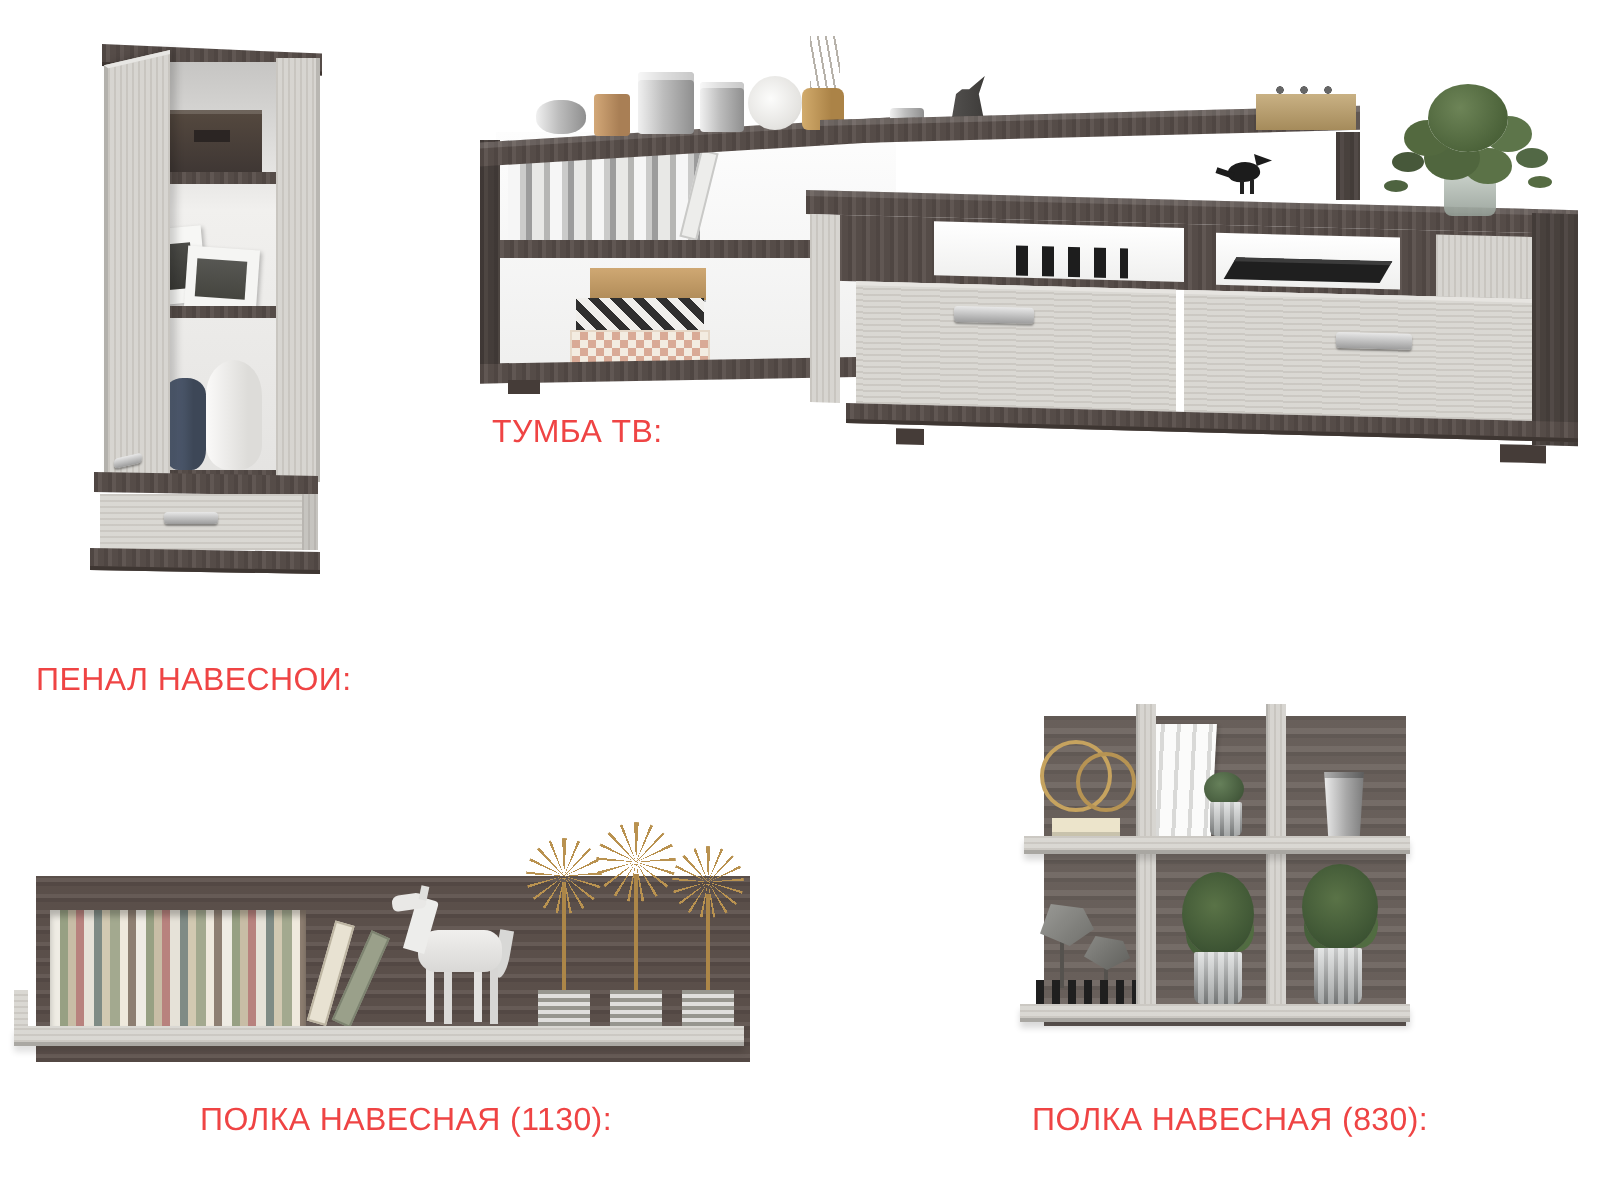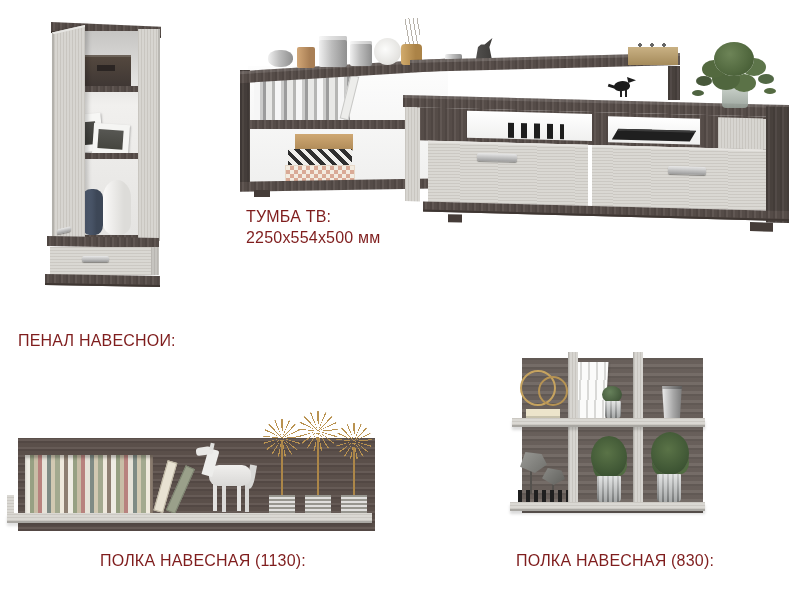--- a/index.html
+++ b/index.html
@@ -14,21 +14,21 @@
          background-image:repeating-linear-gradient(0deg, rgba(0,0,0,.12) 0 2px, rgba(255,255,255,.05) 2px 4px, rgba(0,0,0,.04) 4px 8px); }
   .dwp { background-color:#6c635e;
          background-image:repeating-linear-gradient(0deg, rgba(0,0,0,.10) 0 2px, rgba(255,255,255,.06) 2px 5px, rgba(0,0,0,.04) 5px 9px); }
   .lw { background-color:#d7d5d0;
         background-image:repeating-linear-gradient(0deg, rgba(120,110,100,.12) 0 1px, rgba(255,255,255,.07) 1px 3px); }
   .lwv { background-color:#d4d2cd;
          background-image:repeating-linear-gradient(90deg, rgba(120,110,100,.12) 0 1px, rgba(255,255,255,.07) 1px 3px); }
   .silver { background:linear-gradient(90deg,#f0f0f0,#bdbdbd 45%,#8f8f8f); }
   .handle { background:linear-gradient(180deg,#e8e8e8,#9c9c9c); border-radius:2px; box-shadow:0 1px 1px rgba(0,0,0,.35); }
 
-  .caption { position:absolute; font-size:16px; line-height:21px; color:#7f1d1d; letter-spacing:.2px; }
+  .caption { position:absolute; font-size:16px; line-height:21px; color:#ef4444; letter-spacing:.2px; }
   .caption .t { white-space:nowrap; }
 
   .palm-head { border-radius:50%; background:repeating-conic-gradient(#b99250 0deg 4deg, rgba(255,255,255,0) 4deg 21deg); }
   .pot-facet { background-image:linear-gradient(180deg, rgba(255,255,255,.55), rgba(0,0,0,.15)),
                repeating-linear-gradient(90deg, rgba(0,0,0,.22) 0 2px, rgba(255,255,255,.25) 2px 5px);
                background-color:#aeb2b2; }
 </style>
 </head>
 <body>
 
@@ -202,21 +202,20 @@
     <div class="a pot-facet" style="left:152px; top:124px; width:24px; height:28px; border-radius:1px 1px 4px 4px;"></div>
 
     <div class="a lwv" style="left:63px; top:2px; width:10px; height:150px; border-left:1px solid #b5b3ae;"></div>
     <div class="a lwv" style="left:128px; top:2px; width:10px; height:150px; border-left:1px solid #b5b3ae;"></div>
     <div class="a lw" style="left:7px; top:68px; width:193px; height:9px; border-bottom:2px solid #a9a7a2; box-shadow:0 3px 3px rgba(0,0,0,.15);"></div>
     <div class="a lw" style="left:5px; top:152px; width:195px; height:9px; border-bottom:2px solid #a9a7a2; box-shadow:0 3px 3px rgba(0,0,0,.15);"></div>
   </div>
 
   <div class="caption" style="left:246px; top:206px;">
     <div class="t">ТУМБА ТВ:</div>
-    <div class="t">2250х554х500 мм</div>
   </div>
   <div class="caption" style="left:18px; top:317px;margin-top:13px;">
     <div class="t">ПЕНАЛ НАВЕСНОИ:</div>
   </div>
   <div class="caption" style="left:100px; top:550px;">
     <div class="t">ПОЛКА НАВЕСНАЯ (1130):</div>
   </div>
   <div class="caption" style="left:516px; top:550px;">
     <div class="t">ПОЛКА НАВЕСНАЯ (830):</div>
   </div>

